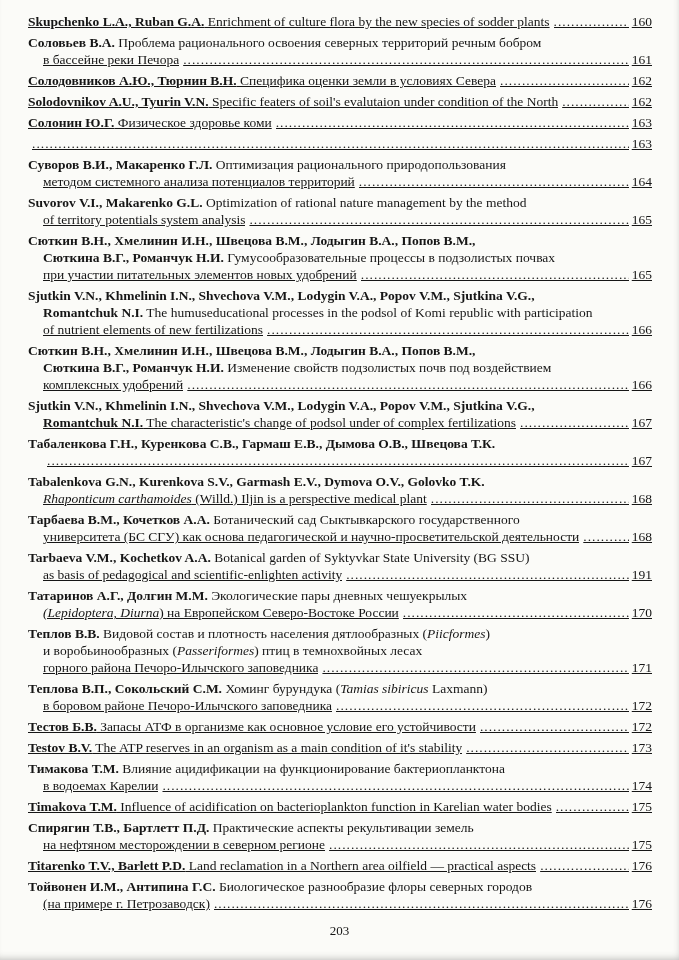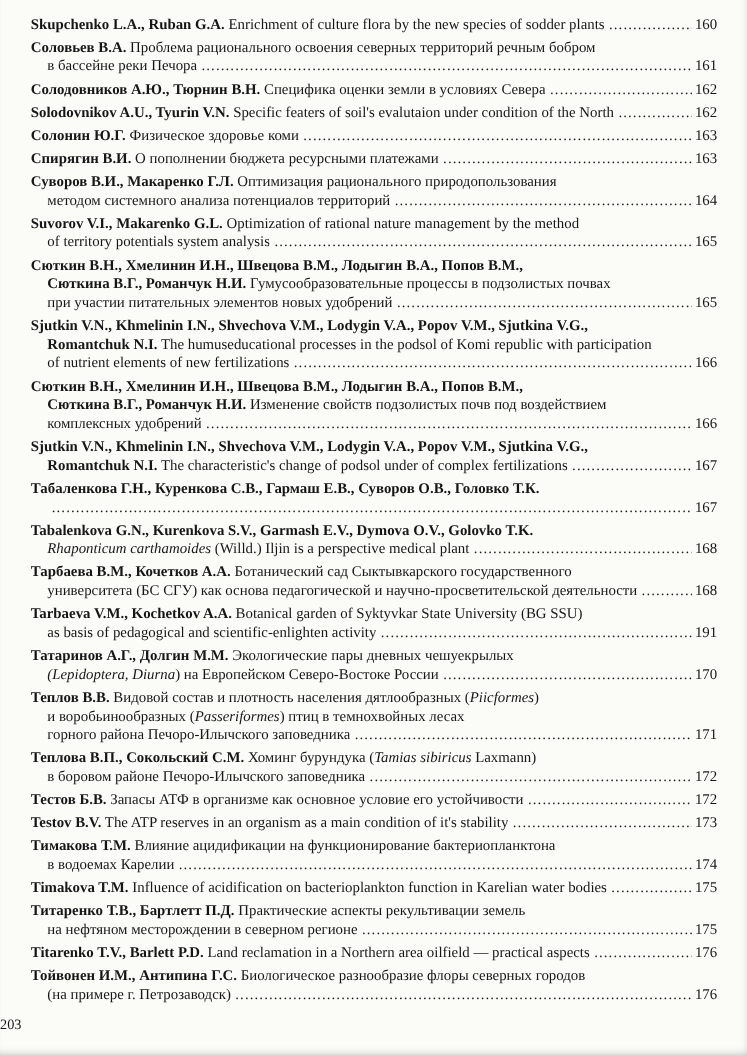--- a/index.html
+++ b/index.html
@@ -20,20 +20,21 @@
   }
   .entry { margin-bottom: 4px; }
   .line {
     line-height: 17px;
     white-space: nowrap;
   }
   .line.cont { padding-left: 15px; }
   .line.last {
     display: flex;
     align-items: center;
+    text-decoration: underline;
   }
   .line-text { flex: 0 1 auto; overflow: hidden; }
   .seg-bold { font-weight: bold; }
   .seg-italic { font-style: italic; }
   .dots {
     flex: 1 1 12px;
     min-width: 8px;
     overflow: hidden;
     white-space: nowrap;
     margin: 0 3px 0 4px;
@@ -42,21 +43,21 @@
   .dots::after {
     content: "...................................................................................................................................................................................";
     letter-spacing: 1px;
   }
   .pagenum { flex: 0 0 auto; }
   .footer {
     position: absolute;
     left: 0;
     right: 0;
     bottom: 21px;
-    text-align: left;
+    text-align: center;
     font-size: 13px;
   }
 </style>
 </head>
 <body>
 
 <div class="page-inner">
   <div id="toc">
       <div class="entry">
         <div class="line last">
@@ -89,21 +90,20 @@
       </div>
       <div class="entry">
         <div class="line last">
           <span class="line-text"><span class="seg-bold">Солонин Ю.Г.</span><span class="seg-normal"> Физическое здоровье коми</span></span>
           <span class="dots"></span>
           <span class="pagenum">163</span>
         </div>
       </div>
       <div class="entry">
         <div class="line last">
-          <span class="line-text"><span class="seg-bold">Спирягин В.И.</span><span class="seg-normal"> О пополнении бюджета ресурсными платежами</span></span>
           <span class="dots"></span>
           <span class="pagenum">163</span>
         </div>
       </div>
       <div class="entry">
         <div class="line"><span class="line-text"><span class="seg-bold">Суворов В.И., Макаренко Г.Л.</span><span class="seg-normal"> Оптимизация рационального природопользования</span></span></div>
         <div class="line cont last">
           <span class="line-text"><span class="seg-normal">методом системного анализа потенциалов территорий</span></span>
           <span class="dots"></span>
           <span class="pagenum">164</span>
@@ -146,21 +146,21 @@
       </div>
       <div class="entry">
         <div class="line"><span class="line-text"><span class="seg-bold">Sjutkin V.N., Khmelinin I.N., Shvechova V.M., Lodygin V.A., Popov V.M., Sjutkina V.G.,</span></span></div>
         <div class="line cont last">
           <span class="line-text"><span class="seg-bold">Romantchuk N.I.</span><span class="seg-normal"> The characteristic's change of podsol under of complex fertilizations</span></span>
           <span class="dots"></span>
           <span class="pagenum">167</span>
         </div>
       </div>
       <div class="entry">
-        <div class="line"><span class="line-text"><span class="seg-bold">Табаленкова Г.Н., Куренкова С.В., Гармаш Е.В., Суворов О.В., Головко Т.К.</span></span></div>
+        <div class="line"><span class="line-text"><span class="seg-bold">Табаленкова Г.Н., Куренкова С.В., Гармаш Е.В., Дымова О.В., Швецова Т.К.</span></span></div>
         <div class="line cont last">
           <span class="dots"></span>
           <span class="pagenum">167</span>
         </div>
       </div>
       <div class="entry">
         <div class="line"><span class="line-text"><span class="seg-bold">Tabalenkova G.N., Kurenkova S.V., Garmash E.V., Dymova O.V., Golovko T.K.</span></span></div>
         <div class="line cont last">
           <span class="line-text"><span class="seg-italic">Rhaponticum carthamoides</span><span class="seg-normal"> (Willd.) Iljin is a perspective medical plant</span></span>
           <span class="dots"></span>
@@ -231,21 +231,21 @@
         </div>
       </div>
       <div class="entry">
         <div class="line last">
           <span class="line-text"><span class="seg-bold">Timakova T.M.</span><span class="seg-normal"> Influence of acidification on bacterioplankton function in Karelian water bodies</span></span>
           <span class="dots"></span>
           <span class="pagenum">175</span>
         </div>
       </div>
       <div class="entry">
-        <div class="line"><span class="line-text"><span class="seg-bold">Титаренко Т.В., Бартлетт П.Д.</span><span class="seg-normal"> Практические аспекты рекультивации земель</span></span></div>
+        <div class="line"><span class="line-text"><span class="seg-bold">Спирягин Т.В., Бартлетт П.Д.</span><span class="seg-normal"> Практические аспекты рекультивации земель</span></span></div>
         <div class="line cont last">
           <span class="line-text"><span class="seg-normal">на нефтяном месторождении в северном регионе</span></span>
           <span class="dots"></span>
           <span class="pagenum">175</span>
         </div>
       </div>
       <div class="entry">
         <div class="line last">
           <span class="line-text"><span class="seg-bold">Titarenko T.V., Barlett P.D.</span><span class="seg-normal"> Land reclamation in a Northern area oilfield — practical aspects</span></span>
           <span class="dots"></span>

